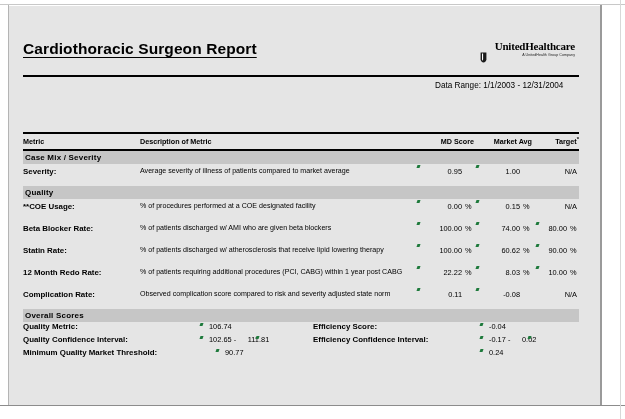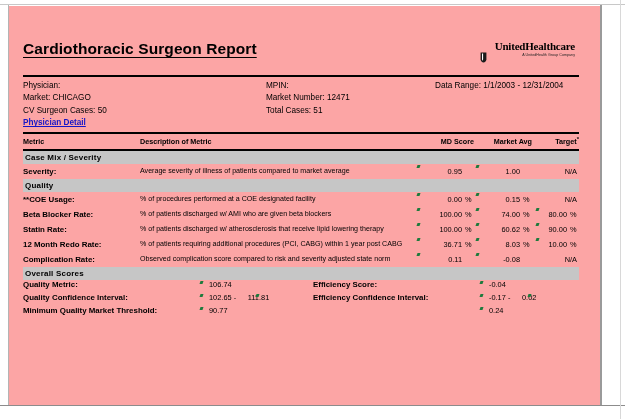--- a/index.html
+++ b/index.html
@@ -56,21 +56,21 @@
     background: #d8d8d8;
   }
 
   
   .page {
     position: absolute;
     left: 9px;
     top: 6px;
     width: 591px;
     height: 399px;
-    background: #fca5a5;
+    background: #e5e5e5;
     box-sizing: border-box;
     overflow: hidden;
   }
   .page-inner {
     position: absolute;
     left: 14px;
     top: 34px;
     width: 556px;
   }
 
@@ -168,21 +168,21 @@
     border-top: 2px solid #000000;
   }
   .sect td {
     background: #c6c6c6;
     font-weight: bold;
     font-size: 8px;
     padding: 2px 0 2px 2px;
     letter-spacing: 0.2px;
   }
   .data-row td {
-    padding: 3px 0 3px 0;
+    padding: 3px 0 10px 0;
     vertical-align: top;
   }
   .c-metric {
     width: 103px;
     font-weight: bold;
     font-size: 7.9px;
     white-space: nowrap;
   }
   .c-desc {
     width: 290px;
@@ -310,34 +310,21 @@
             <path d="M2.0 1.6 H3.1 V6.9 C3.1 7.8 2.6 8.3 2.0 8.5 Z" fill="#ffffff"></path>
           </svg>
           <div class="logo-word">UnitedHealthcare</div>
           <div class="logo-tag">A UnitedHealth Group Company</div>
         </div>
       </div>
 
       <div class="rule-heavy"></div>
 
       <div class="meta">
-        <div class="meta-col c1">
-          <div class="meta-line">Physician:</div>
-          <div class="meta-line">Market: CHICAGO</div>
-          <div class="meta-line">CV Surgeon Cases: 50</div>
-          <div class="meta-line">
-            <span class="meta-link">Physician Detail</span>
-          </div>
-        </div>
-
-        <div class="meta-col c2">
-          <div class="meta-line">MPIN:</div>
-          <div class="meta-line">Market Number: 12471</div>
-          <div class="meta-line">Total Cases: 51</div>
-        </div>
+
 
         <div class="meta-col c3">
           <div class="meta-line">Data Range: 1/1/2003 - 12/31/2004</div>
         </div>
       </div>
 
       <div class="hdr-top-rule"></div>
       <table class="tbl">
         <colgroup>
           <col class="c-metric">
@@ -388,21 +375,21 @@
             <tr class="data-row">
               <td class="c-metric">Statin Rate:</td>
               <td class="c-desc">% of patients discharged w/ atherosclerosis that receive lipid lowering therapy</td>
               <td class="c-md numcell"><span class="mark"></span><span class="v">100.00</span><span class="pct">%</span></td>
               <td class="c-avg numcell"><span class="mark"></span><span class="v">60.62</span><span class="pct">%</span></td>
               <td class="c-tgt numcell"><span class="mark"></span><span class="v">90.00</span><span class="pct">%</span></td>
             </tr>
             <tr class="data-row">
               <td class="c-metric">12 Month Redo Rate:</td>
               <td class="c-desc">% of patients requiring additional procedures (PCI, CABG) within 1 year post CABG</td>
-              <td class="c-md numcell"><span class="mark"></span><span class="v">36.71</span><span class="pct">%</span></td>
+              <td class="c-md numcell"><span class="mark"></span><span class="v">22.22</span><span class="pct">%</span></td>
               <td class="c-avg numcell"><span class="mark"></span><span class="v">8.03</span><span class="pct">%</span></td>
               <td class="c-tgt numcell"><span class="mark"></span><span class="v">10.00</span><span class="pct">%</span></td>
             </tr>
             <tr class="data-row">
               <td class="c-metric">Complication Rate:</td>
               <td class="c-desc">Observed complication score compared to risk and severity adjusted state norm</td>
               <td class="c-md numcell"><span class="mark"></span><span class="v">0.11</span><span class="pct"></span></td>
               <td class="c-avg numcell"><span class="mark"></span><span class="v">-0.08</span><span class="pct"></span></td>
               <td class="c-tgt numcell"><span class="na">N/A</span></td>
             </tr>
@@ -425,21 +412,21 @@
             <span class="mark2"></span>
             <span>106.74</span>
           </div>
           <div class="score-val" style="left:186px; top:13px;">
             <span class="mark2"></span>
             <span>102.65</span>
             <span class="ci-sep">-</span>
             <span class="mark3" style="left:47px;"></span>
             <span>111.81</span>
           </div>
-          <div class="score-val" style="left:186px; top:26px;">
+          <div class="score-val" style="left:202px; top:26px;">
             <span class="mark2"></span>
             <span>90.77</span>
           </div>
 
           <div class="score-item score-label" style="left:290px; top:0;">Efficiency Score:</div>
           <div class="score-item score-label" style="left:290px; top:13px;">Efficiency Confidence Interval:</div>
 
           <div class="score-val" style="left:466px; top:0;">
             <span class="mark2"></span>
             <span>-0.04</span>

